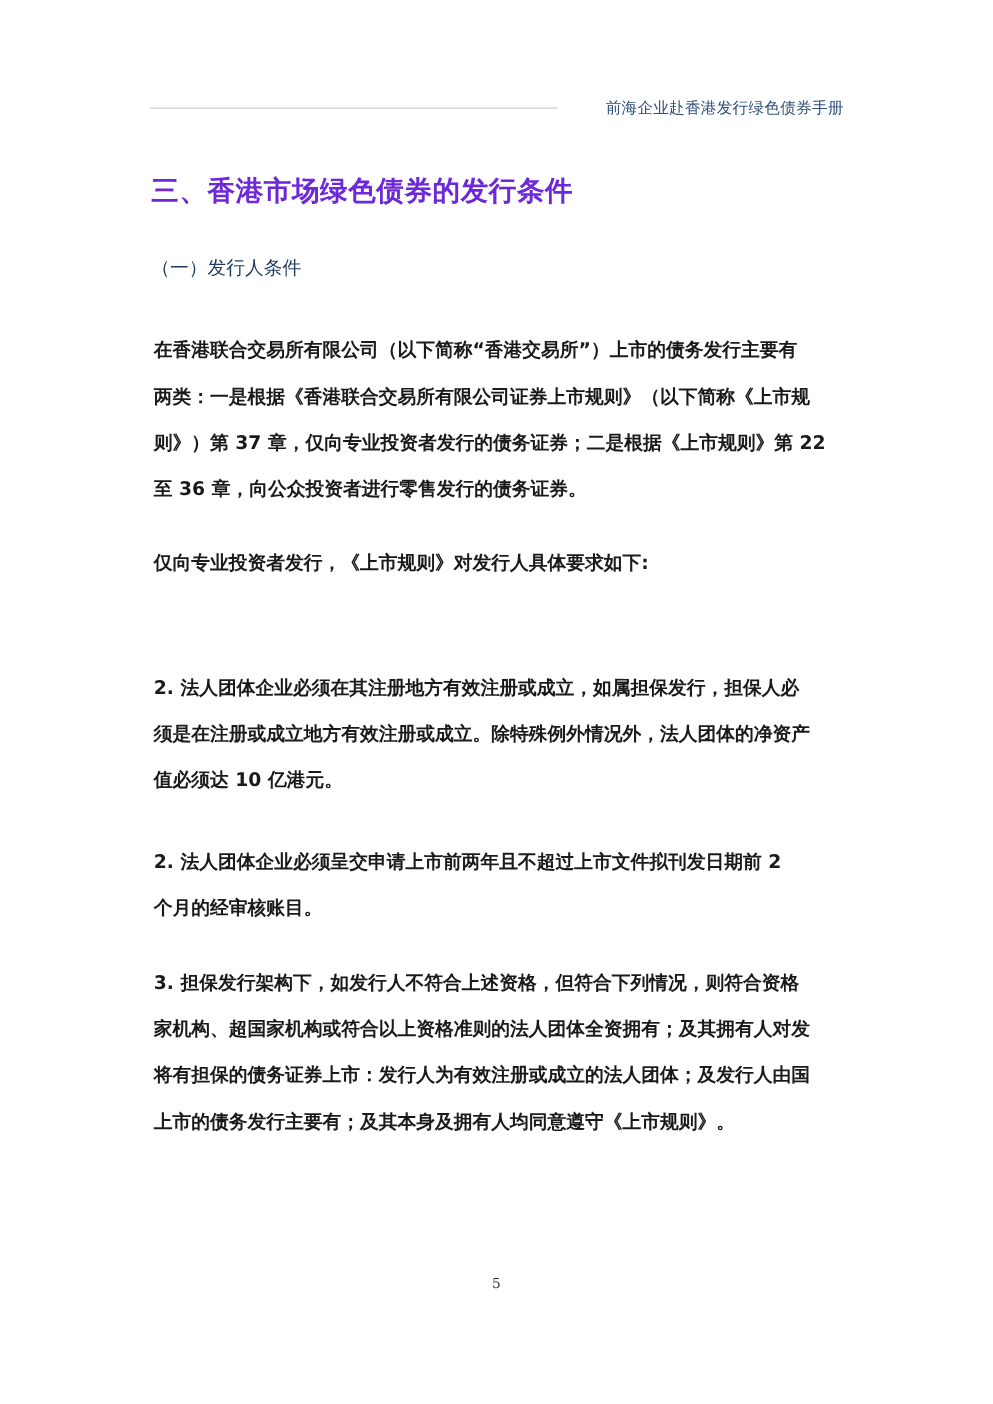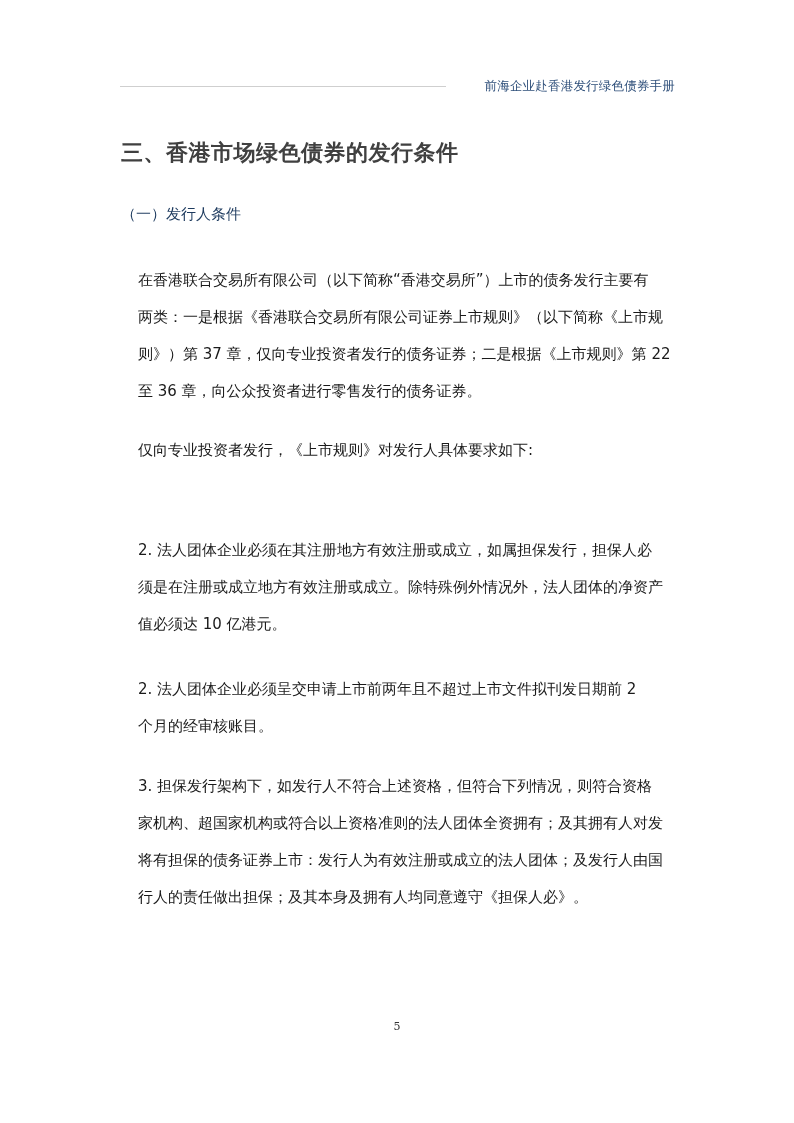--- a/index.html
+++ b/index.html
@@ -39,40 +39,41 @@
       letter-spacing: 0.2px;
       white-space: nowrap;
       margin-left: 35px;
     }
     .section-title {
       position: absolute;
       top: 138px;
       left: 121px;
       font-size: 22px;
       font-weight: bold;
-      color: #404040;
+      color: #6d28d9;
       letter-spacing: 0.5px;
       white-space: nowrap;
     }
     .sub-title {
       position: absolute;
       top: 205px;
       left: 121px;
       font-size: 15px;
       font-weight: normal;
       color: #1d3a5e;
       white-space: nowrap;
     }
     .para {
       position: absolute;
-      left: 138px;
+      left: 123px;
       width: 560px;
       font-size: 15px;
       line-height: 37px;
       color: #1a1a1a;
+      font-weight: bold;
     }
     .para .line {
       display: block;
       white-space: nowrap;
       height: 37px;
     }
     .page-number {
       position: absolute;
       top: 1020px;
       left: 0;
@@ -114,16 +115,16 @@
 
 <div class="para" style="top:671px">
   <span class="line">2. 法人团体企业必须呈交申请上市前两年且不超过上市文件拟刊发日期前 2</span>
   <span class="line">个月的经审核账目。</span>
 </div>
 
 <div class="para" style="top:768px">
   <span class="line">3. 担保发行架构下，如发行人不符合上述资格，但符合下列情况，则符合资格</span>
   <span class="line">家机构、超国家机构或符合以上资格准则的法人团体全资拥有；及其拥有人对发</span>
   <span class="line">将有担保的债务证券上市：发行人为有效注册或成立的法人团体；及发行人由国</span>
-  <span class="line">行人的责任做出担保；及其本身及拥有人均同意遵守《担保人必》。</span>
+  <span class="line">上市的债务发行主要有；及其本身及拥有人均同意遵守《上市规则》。</span>
 </div>
 
 <div class="page-number">5</div>
 
 </body></html>

